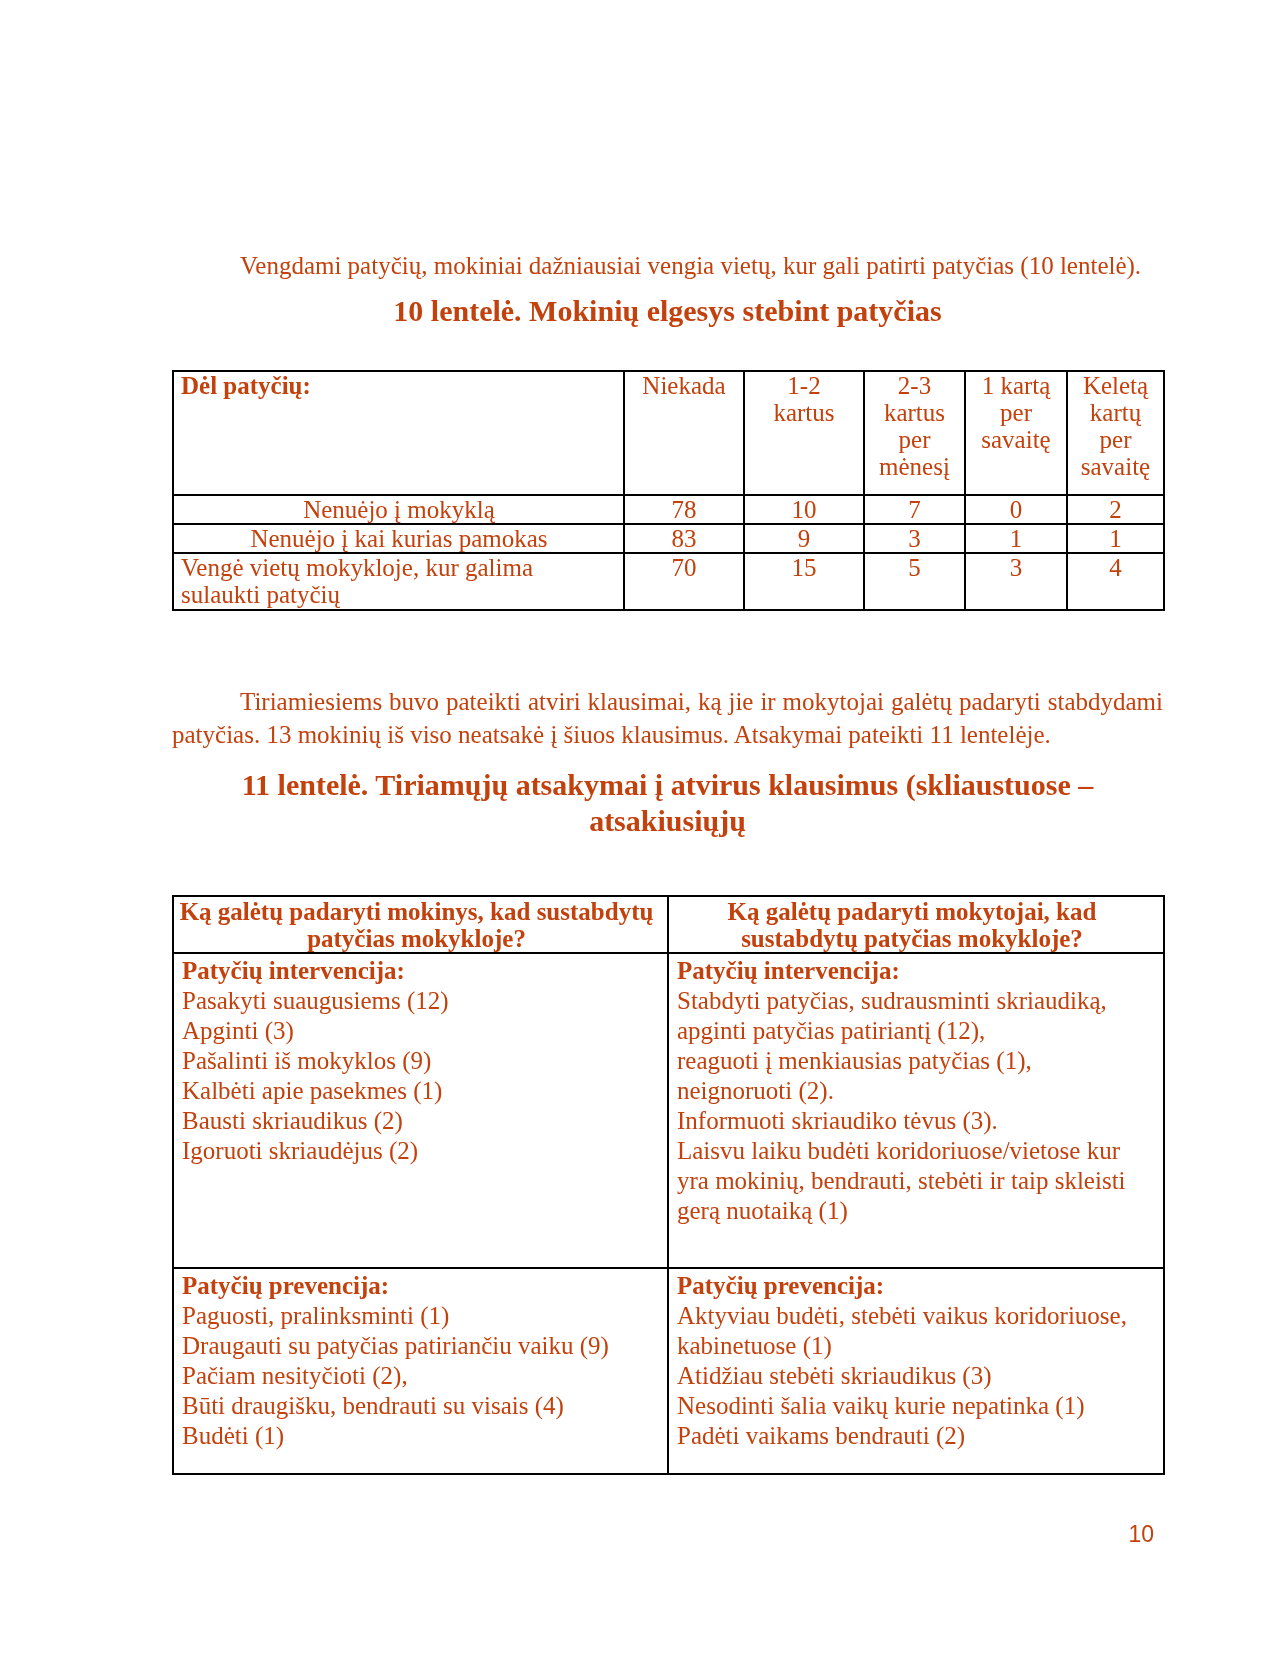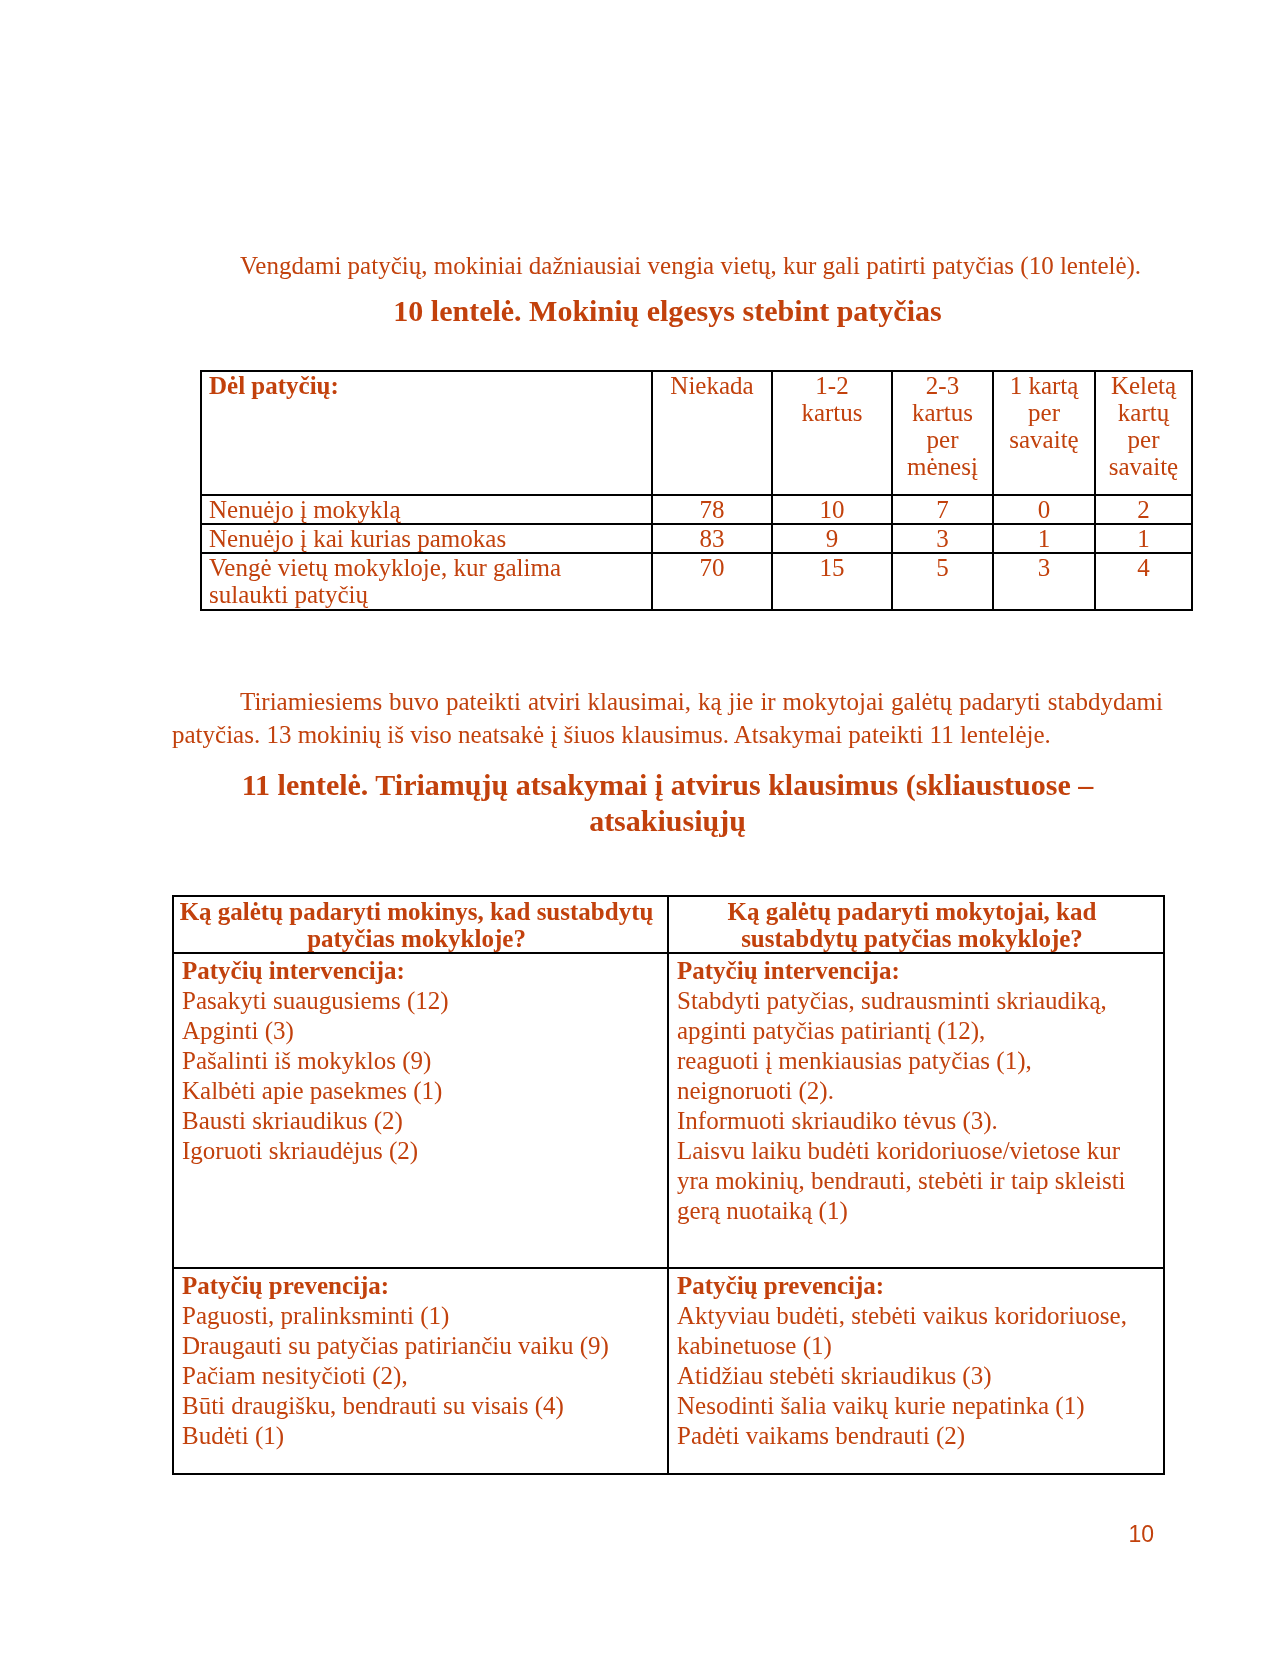--- a/index.html
+++ b/index.html
@@ -50,21 +50,20 @@
   }
   td, th {
     border: 2px solid #000000;
     vertical-align: top;
     font-weight: normal;
     overflow: hidden;
   }
   
   table.t10 {
     margin-top: 45px;
-    margin-left: 28px;
   }
   table.t10 th, table.t10 td {
     line-height: 27px;
     padding: 0;
   }
   table.t10 .lbl {
     text-align: left;
     padding-left: 7px;
     padding-right: 6px;
   }
@@ -73,20 +72,21 @@
   }
   table.t10 .num, table.t10 .colhead {
     text-align: center;
     padding: 0 10px;
   }
   table.t10 tr.head th {
     height: 122px;
   }
   table.t10 tr.r1 td, table.t10 tr.r2 td {
     height: 26px;
+    text-align: center;
   }
   table.t10 tr.r3 td {
     height: 55px;
   }
   
   table.t11 {
     margin-top: 56px;
   }
   table.t11 th {
     font-weight: bold;

